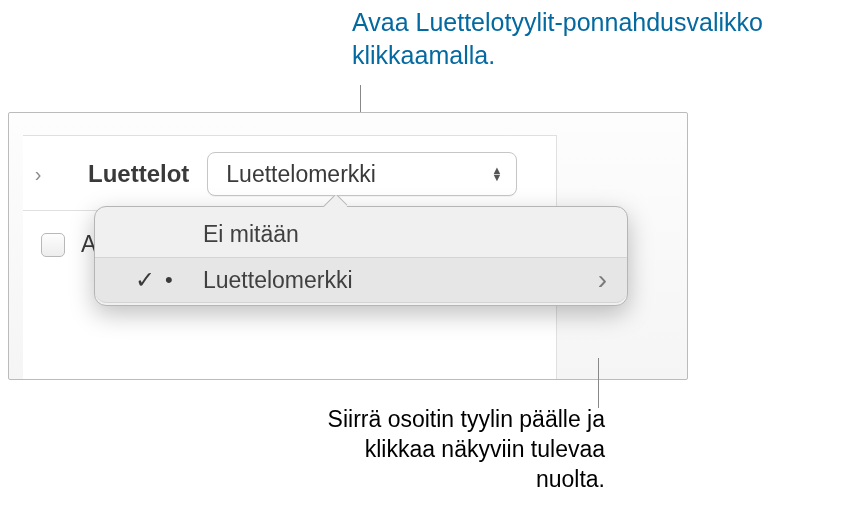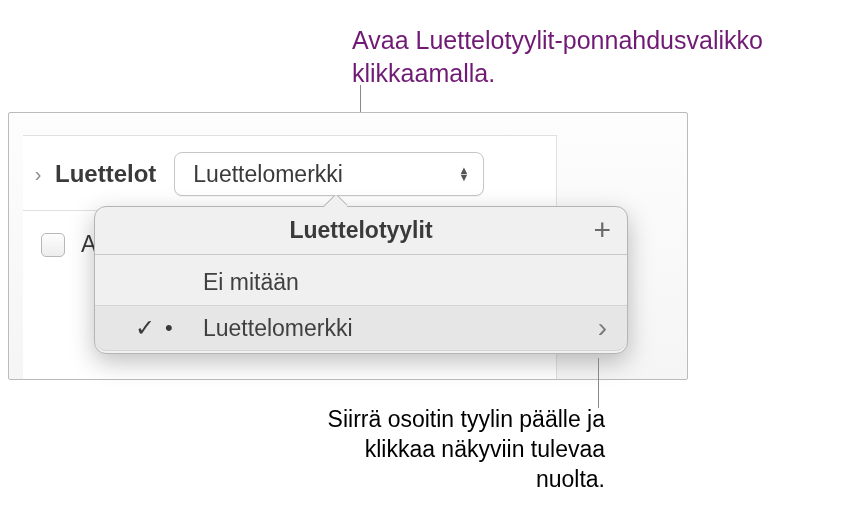--- a/index.html
+++ b/index.html
@@ -6,25 +6,25 @@
     body {
       font-family: -apple-system, BlinkMacSystemFont, "Helvetica Neue", Arial, sans-serif;
       background: #fff;
       width: 846px;
       height: 505px;
       position: relative;
       overflow: hidden;
     }
     .callout-top {
       position: absolute;
-      top: 24px;
+      top: 6px;
       left: 352px;
       font-size: 25px;
       line-height: 1.3;
-      color: #701a75;
+      color: #0369a1;
     }
     .callout-bottom {
       position: absolute;
       top: 405px;
       left: 325px;
       font-size: 23px;
       line-height: 1.3;
       color: #000;
       text-align: right;
       width: 280px;
@@ -77,20 +77,21 @@
       margin-right: 10px;
       width: 14px;
       display: inline-flex;
       justify-content: center;
     }
     .row-label {
       font-size: 24px;
       font-weight: 600;
       color: #3a3a3a;
       margin-right: 18px;
+      margin-left: 33px;
     }
     .popup-button {
       flex: 1;
       height: 44px;
       max-width: 310px;
       background: #fff;
       border: 1px solid #c6c6c6;
       border-radius: 8px;
       display: flex;
       align-items: center;
@@ -243,24 +244,20 @@
     </div>
     <div class="row-anfa">
       <div class="checkbox"></div>
       <span class="anfa-label">Anfa</span>
     </div>
   </div>
 </div>
 
 <div class="popover">
   <div class="popover-caret"></div>
-  <div class="popover-header">
-    <span class="popover-title">Luettelotyylit</span>
-    <span class="add-button">+</span>
-  </div>
   <div class="popover-body">
     <div class="style-row none-row">
       <span class="style-text">Ei mitään</span>
     </div>
     <div class="style-row selected">
       <span class="check-icon">✓</span>
       <span class="bullet-glyph">•</span>
       <span class="style-text">Luettelomerkki</span>
       <span class="arrow-right">›</span>
     </div>

